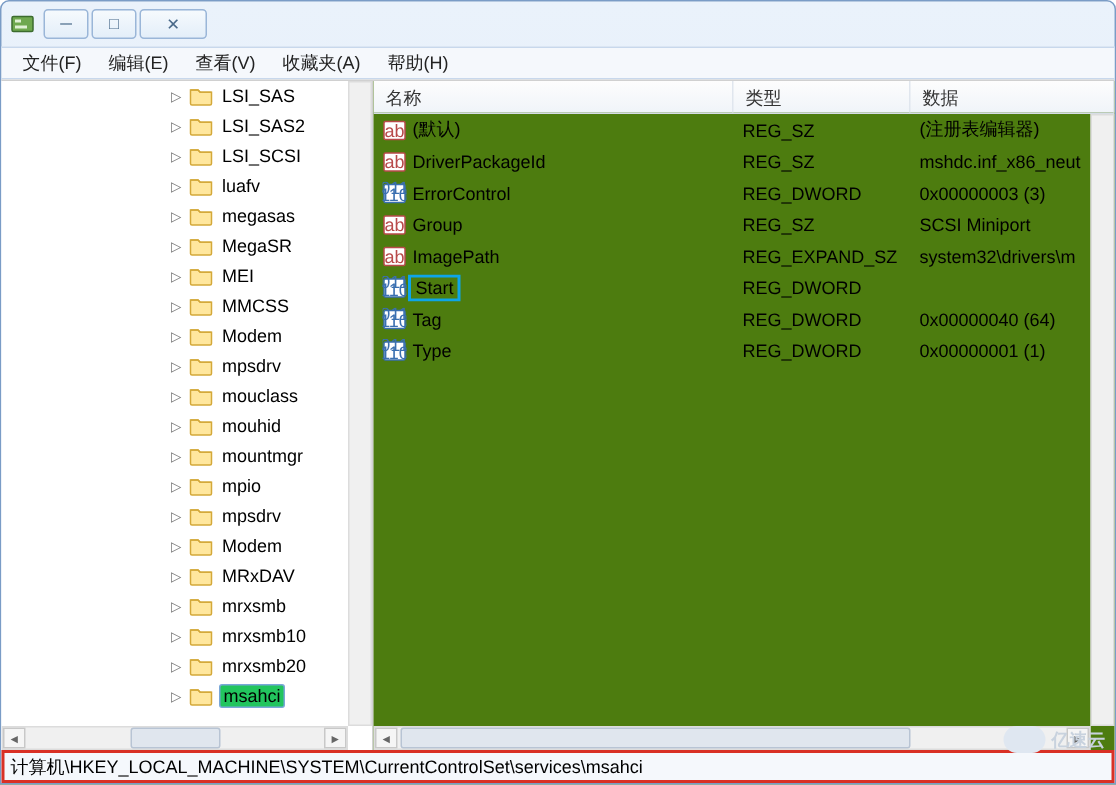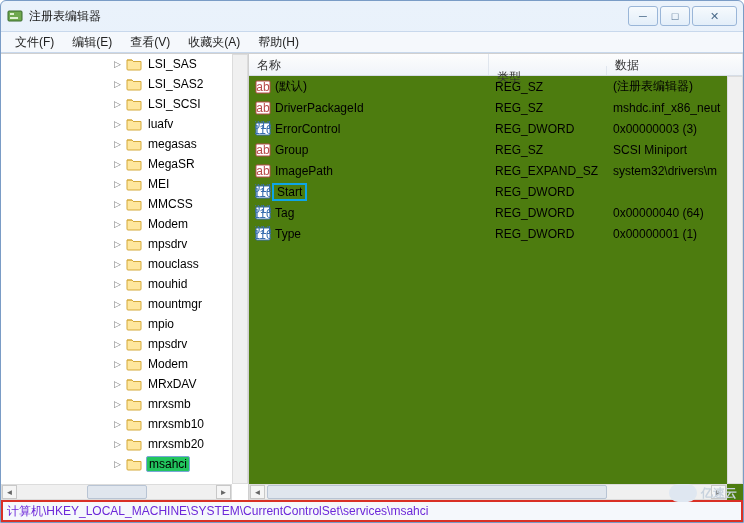--- a/index.html
+++ b/index.html
@@ -29,52 +29,51 @@
     .tree-hscroll, .tree-vscroll { position:absolute; background:#f0f0f0; border:1px solid #dcdcdc;}
     .tree-vscroll { right:0; top:0; bottom:16px; width:16px; }
     .tree-hscroll { left:0; right:16px; bottom:0; height:16px; display:flex; align-items:center;}
     .scroll-btn { width:15px; height:14px; background:#f5f5f5; border:1px solid #c8c8c8; display:inline-flex; align-items:center; justify-content:center; font-size:8px; color:#666;}
     .scroll-thumb-h { width:60px; height:14px; background:#e0e6ee; border:1px solid #b8c4d4; margin-left:70px; border-radius:2px;}
     
     .list-pane { flex:1; position:relative; background:#4d7c0f; overflow:hidden; }
     .list-header { display:flex; height:22px; background:linear-gradient(#fdfdfd,#f0f4f9); border-bottom:1px solid #d6dde6; }
     .list-header .col { padding:3px 8px; border-right:1px solid #e0e6ee; color:#333; text-align:left;}
     .col-name { width: 240px; }
-    .col-type { width: 118px; margin-top: 12px; }
+    .col-type { width: 118px; }
     .col-data { flex:1; }
     .list-body { position:absolute; top:22px; left:0; right:16px; bottom:16px; overflow:hidden; }
     .list-row { display:flex; height:21px; align-items:center; cursor:default;}
     .list-row .cell { padding:0 6px; overflow:hidden; white-space:nowrap; text-overflow:ellipsis;}
     .cell-name { width:240px; display:flex; align-items:center; gap:4px; padding-left:4px;}
     .cell-type { width:118px; }
     .cell-data { flex:1; }
     .val-icon { width:16px; height:16px; flex-shrink:0; }
     .highlight-box { border:2px solid #0ea5e9; padding:0 3px; margin-left:-3px;}
     .list-hscroll { position:absolute; left:0; right:16px; bottom:0; height:16px; background:#f0f0f0; border:1px solid #dcdcdc; display:flex; align-items:center;}
     .list-vscroll { position:absolute; right:0; top:22px; bottom:16px; width:16px; background:#f0f0f0; border:1px solid #dcdcdc;}
     .lh-thumb { width:340px; height:14px; background:#e0e6ee; border:1px solid #b8c4d4; border-radius:2px; margin-left:2px;}
     
-    .statusbar { height:22px; border:2px solid #d93025; background:#f5f8fc; display:flex; align-items:center; padding:0 4px; color:#6d28d9; overflow:hidden; white-space:nowrap;text-align:right;}
+    .statusbar { height:22px; border:2px solid #d93025; background:#f5f8fc; display:flex; align-items:center; padding:0 4px; color:#000000; overflow:hidden; white-space:nowrap;text-align:right;}
     
     .watermark { position:absolute; right:6px; bottom:20px; color:#c8d2de; font-size:14px; font-weight:bold; display:flex; align-items:center; gap:4px;margin-top:32px;}
     .watermark .cloud { width:28px; height:18px; border-radius:10px; background:#dfe7f1; position:relative;}
   </style>
 </head>
 <body>
 
 <div class="window">
   <div class="titlebar">
     <span class="app-icon">
       <svg viewBox="0 0 16 16">
           <rect x="1" y="3" width="14" height="10" rx="1" fill="#6fa84f" stroke="#3b6b2e"></rect>
           <rect x="3" y="5" width="4" height="2" fill="#dff0d4"></rect>
           <rect x="3" y="9" width="8" height="2" fill="#dff0d4"></rect>
         </svg>
     </span>
-    <span class="title-text">注册表编辑器</span>
     <div class="win-controls">
       <div class="win-btn">─</div>
       <div class="win-btn">□</div>
       <div class="win-btn close">✕</div>
     </div>
   </div>
 
   <div class="menubar">
     <span class="menu-item">文件(F)</span>
     <span class="menu-item">编辑(E)</span>

